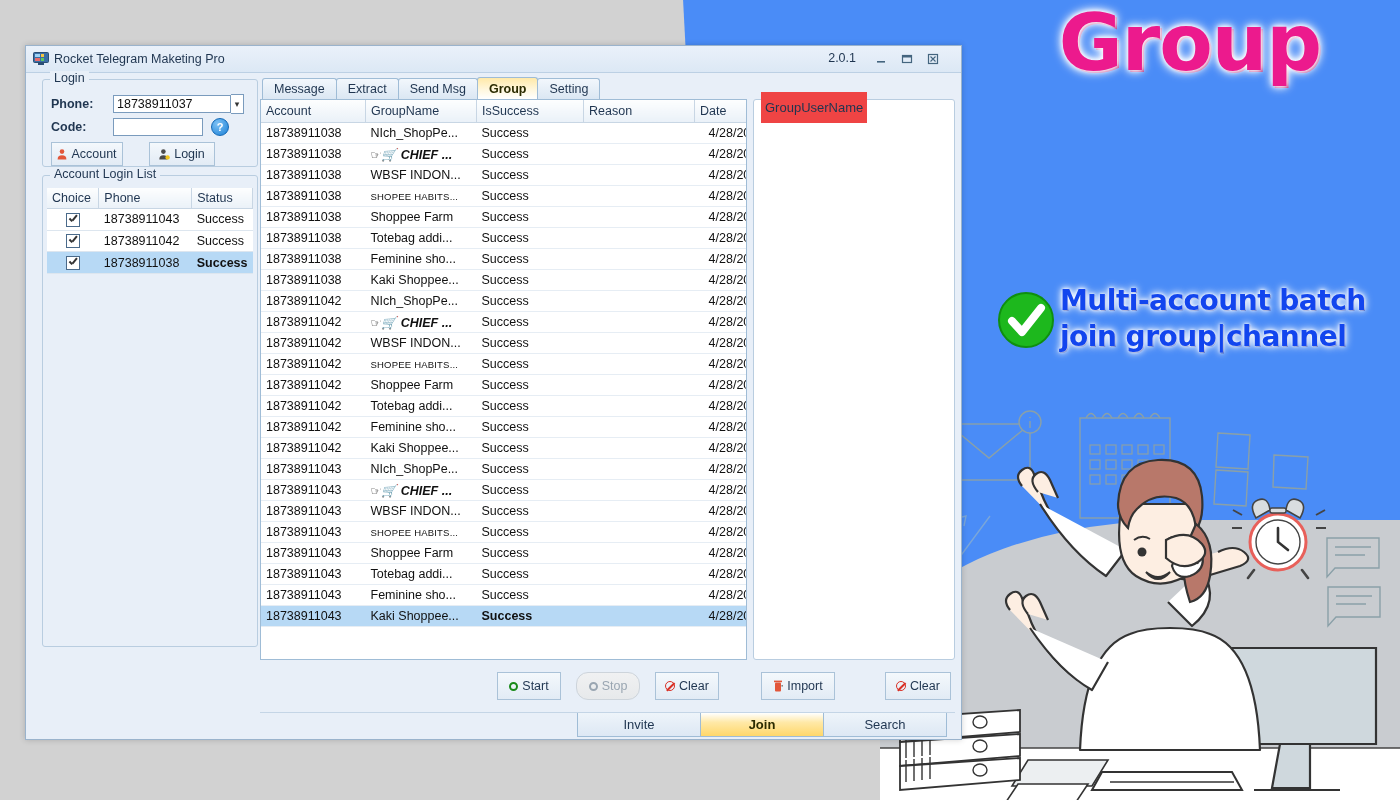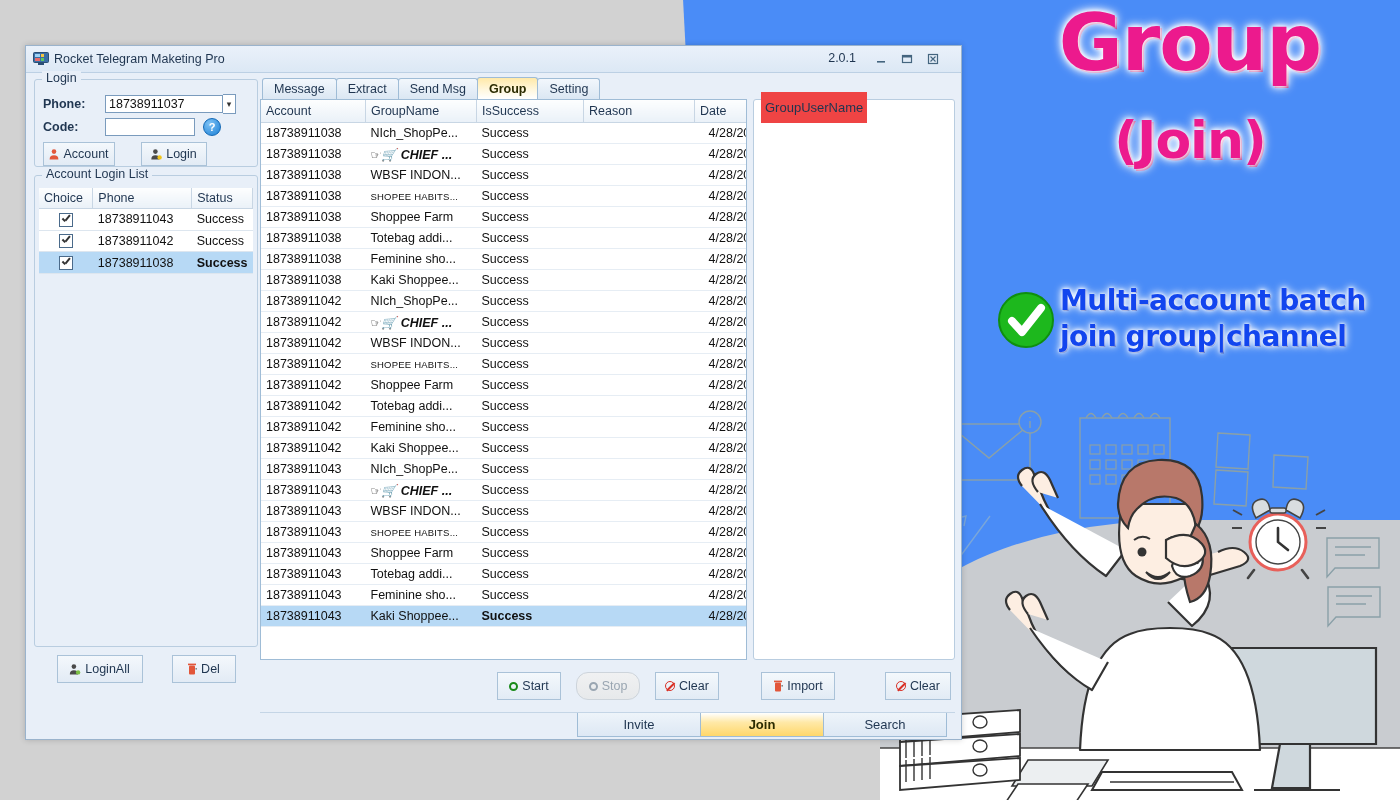--- a/index.html
+++ b/index.html
@@ -67,21 +67,21 @@
   #title-text{font-size:12.5px;color:#1f3550;}
   #version-text{position:absolute;right:105px;top:5px;font-size:12.5px;color:#1f3550;}
   .win-btn{position:absolute;top:6px;width:16px;height:14px;color:#4a6party;}
   .win-btn svg{display:block;}
   #btn-min{right:72px;} #btn-max{right:46px;} #btn-close{right:20px;}
 
   #window-body{display:flex;height:666px;}
 
   
   #left-panel{width:232px;padding:6px 0 0 8px;box-sizing:border-box;}
-  .group-box{border:1px solid #b9cde0;border-radius:3px;position:relative;margin-bottom:8px;background:transparent;}
+  .group-box{border:1px solid #b9cde0;border-radius:3px;position:relative;margin-bottom:8px;background:transparent;margin-left:8px;}
   .group-legend{position:absolute;top:-9px;left:7px;background:#e8eff8;padding:0 4px;font-size:12.5px;color:#1f3550;}
 
   #login-box{height:88px;padding:14px 8px 8px 8px;box-sizing:border-box;}
   .form-row{display:flex;align-items:center;margin-bottom:4px;}
   .form-label{width:62px;font-size:12.5px;color:#1f3550;font-weight:bold;}
   .txt-input{
     height:18px;border:1px solid #7a9bbd;background:#fff;font-size:12.5px;
     padding:0 3px;color:#111;box-sizing:border-box;font-family:"Liberation Sans",sans-serif;
     display:flex;align-items:center;
   }
@@ -297,21 +297,20 @@
   <rect x="2" y="4" width="58" height="72" fill="none" stroke="#6d97c4" stroke-width="2"></rect>
   <rect x="14" y="12" width="58" height="74" fill="rgba(255,255,255,0.55)" stroke="#6d97c4" stroke-width="2"></rect>
   <rect x="48" y="18" width="20" height="24" fill="rgba(255,255,255,0.8)" stroke="#3a5f8a" stroke-width="1.6"></rect>
   <circle cx="58" cy="26" r="4" fill="none" stroke="#3a5f8a" stroke-width="1.4"></circle>
   <path d="M51 40 q7 -10 14 0z" fill="none" stroke="#3a5f8a" stroke-width="1.4"></path>
   <path d="M20 22 h22 M20 30 h22 M20 38 h22 M20 52 h50 M20 64 h50 M20 76 h50" stroke="#3a5f8a" stroke-width="1.4"></path>
 </svg>
 
 <div id="promo-text">
   <div class="promo-title" id="promo-line1">Group</div>
-  <div class="promo-title" id="promo-line2">(Join)</div>
   <svg id="check-icon" viewBox="0 0 58 58">
     <circle cx="29" cy="29" r="27" fill="#1db81d" stroke="#0f8f0f" stroke-width="2"></circle>
     <path d="M15 30 l10 11 L44 17" stroke="#fff" stroke-width="8" fill="none" stroke-linecap="round" stroke-linejoin="round"></path>
   </svg>
   <div class="promo-sub" id="promo-sub2">join group|channel</div>
   <div class="promo-sub" id="promo-sub1">Multi-account batch</div>
 </div>
 
 <div id="app-window">
 
@@ -403,38 +402,20 @@
               </tr>
               <tr class="selected">
                 <td class="acct-check"><span class="chk"></span></td>
                 <td>18738911038</td>
                 <td class="status-ok">Success</td>
               </tr>
             </tbody>
         </table>
       </div>
 
-      <div id="left-buttons">
-        <span class="btn" id="btn-loginall">
-          <svg width="12" height="11" viewBox="0 0 11 11">
-              <circle cx="4.4" cy="2.6" r="2.3" fill="#4a4a4a"></circle>
-              <path d="M0.3 10.4 q0 -4.2 4.1 -4.2 q4.1 0 4.1 4.2z" fill="#4a4a4a"></path>
-              <circle cx="8.6" cy="8.4" r="2.2" fill="#7bc043"></circle>
-            </svg>
-          <span>LoginAll</span>
-        </span>
-        <span class="btn" id="btn-del">
-          <svg width="10" height="12" viewBox="0 0 10 12">
-              <rect x="2" y="2.5" width="6" height="9" rx="1" fill="#e2563a"></rect>
-              <rect x="1" y="0.6" width="8" height="1.6" fill="#e2563a"></rect>
-              <rect x="8.4" y="5" width="1.6" height="1.6" fill="#888"></rect>
-            </svg>
-          <span>Del</span>
-        </span>
-      </div>
     </div>
 
     <div id="right-panel">
 
       <div id="tab-strip">
           <div class="tab">Message</div>
           <div class="tab">Extract</div>
           <div class="tab">Send Msg</div>
           <div class="tab active">Group</div>
           <div class="tab">Setting</div>

